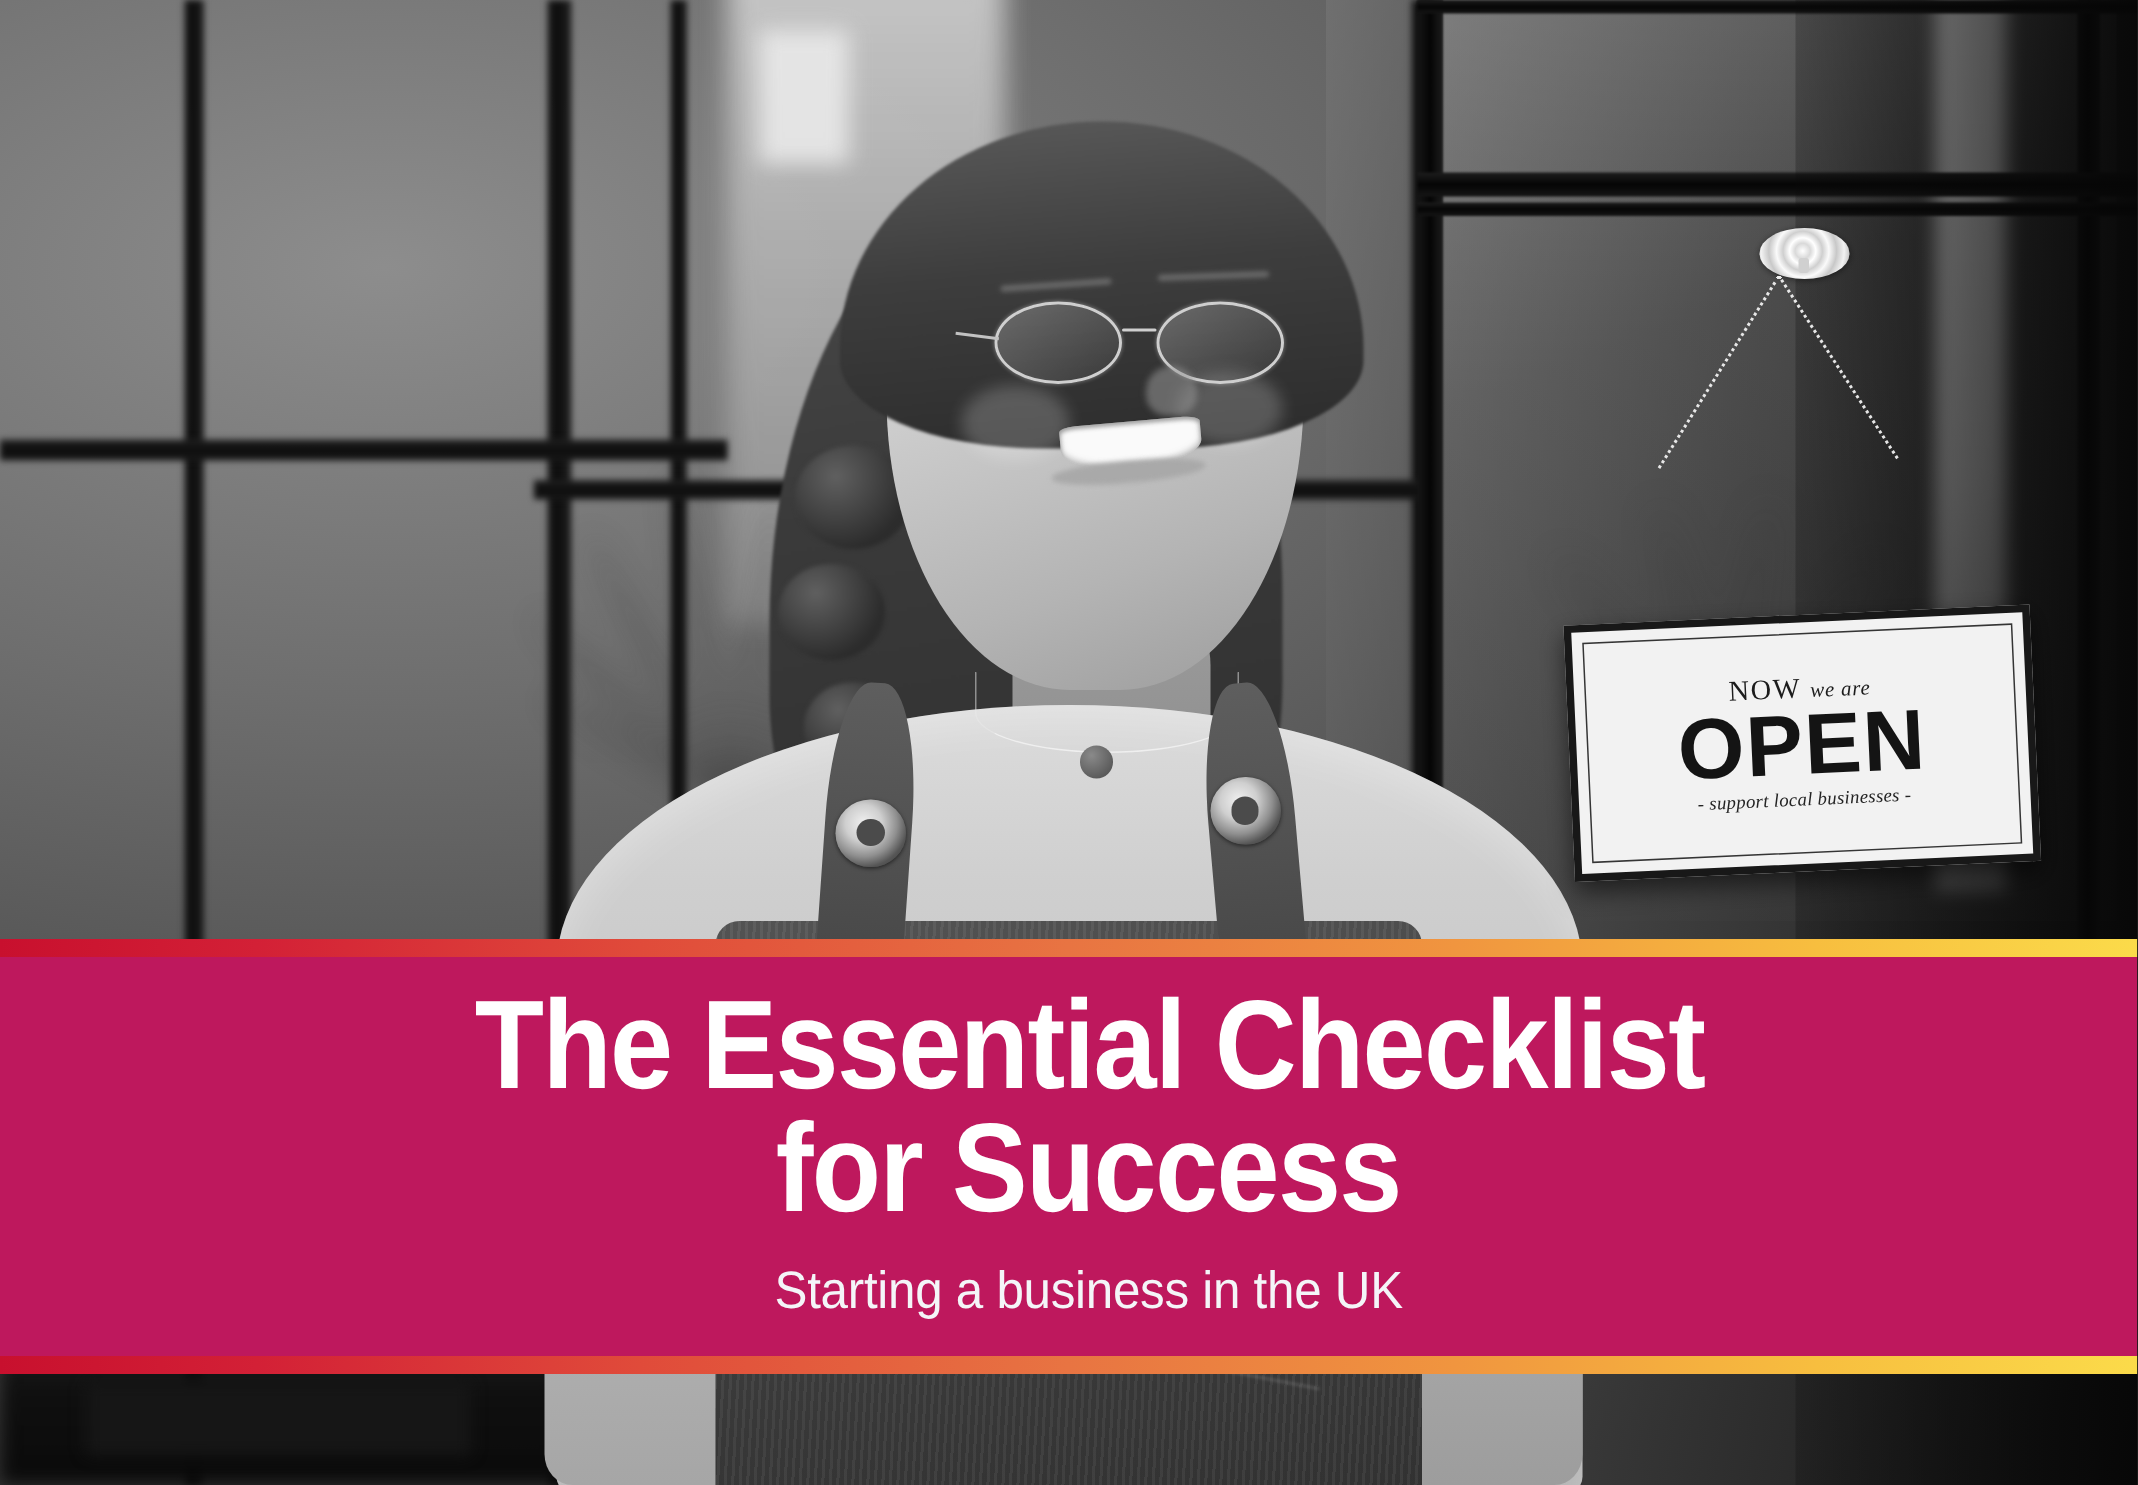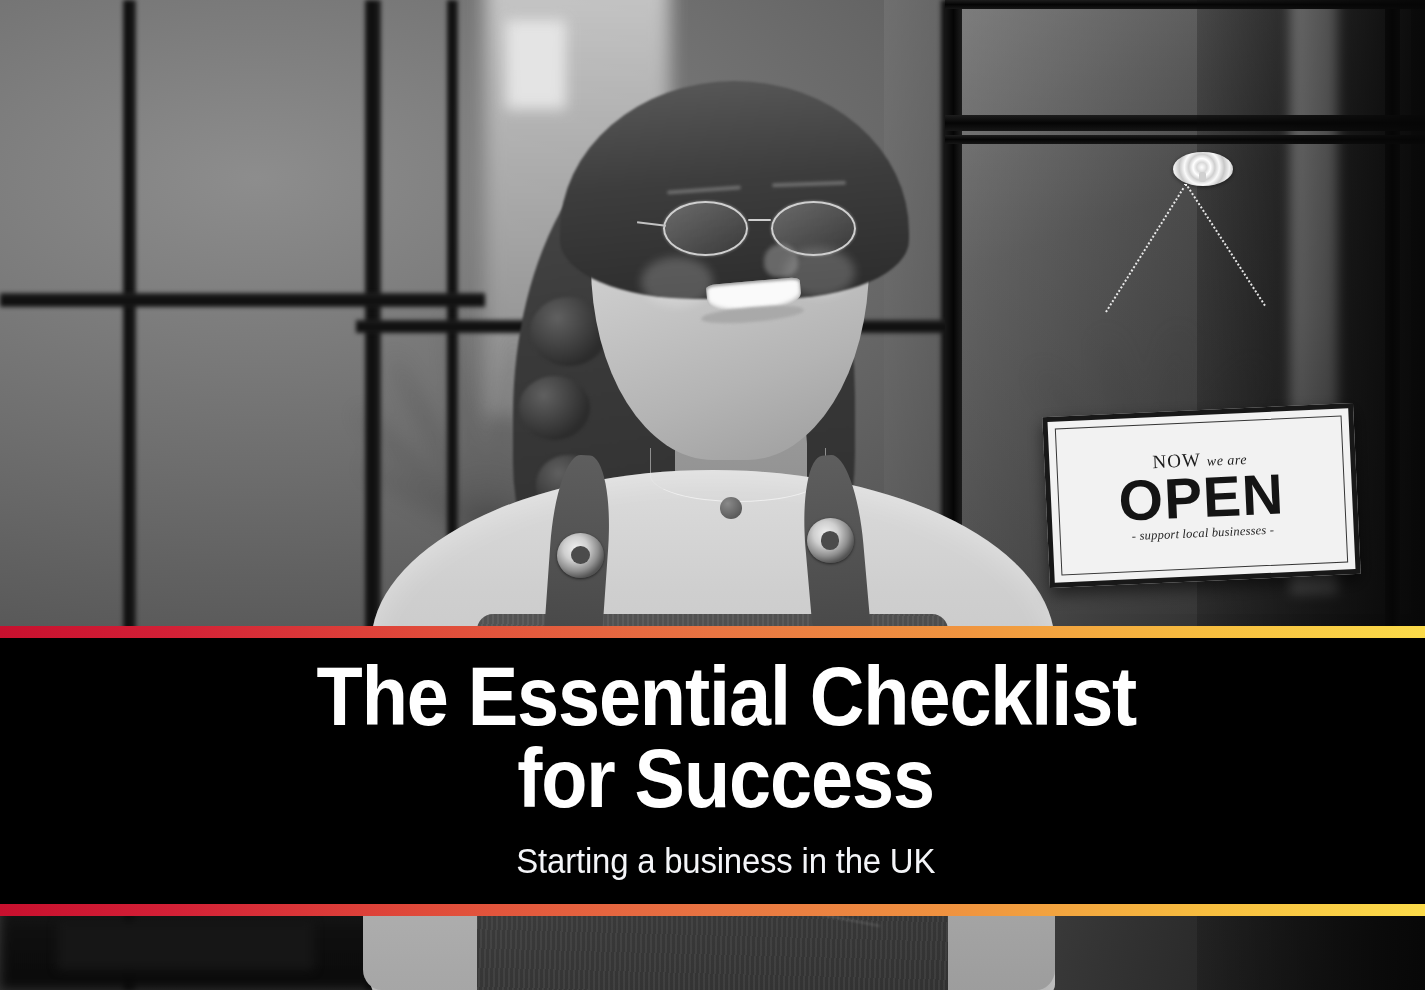--- a/index.html
+++ b/index.html
@@ -366,21 +366,21 @@
     display:flex; flex-direction:column;
   }
   .rule {
     width:100%; height:12px; flex:0 0 12px;
     background:linear-gradient(90deg,
       #C8102E 0%, #D32036 12%, #E04B3A 30%,
       #E87442 50%, #F0953F 68%, #F7BE3F 85%, #FBDB4A 100%);
   }
   .banner-body {
     flex:1 1 auto;
-    background:#000000;
+    background:#be185d;
     display:flex; flex-direction:column;
     align-items:center; justify-content:center;
     padding-bottom:6px;
     padding-left:27px;
   }
   .headline {
     color:#ffffff;
     font-family:"Liberation Sans", sans-serif;
     font-weight:bold;
     font-size:84px;

